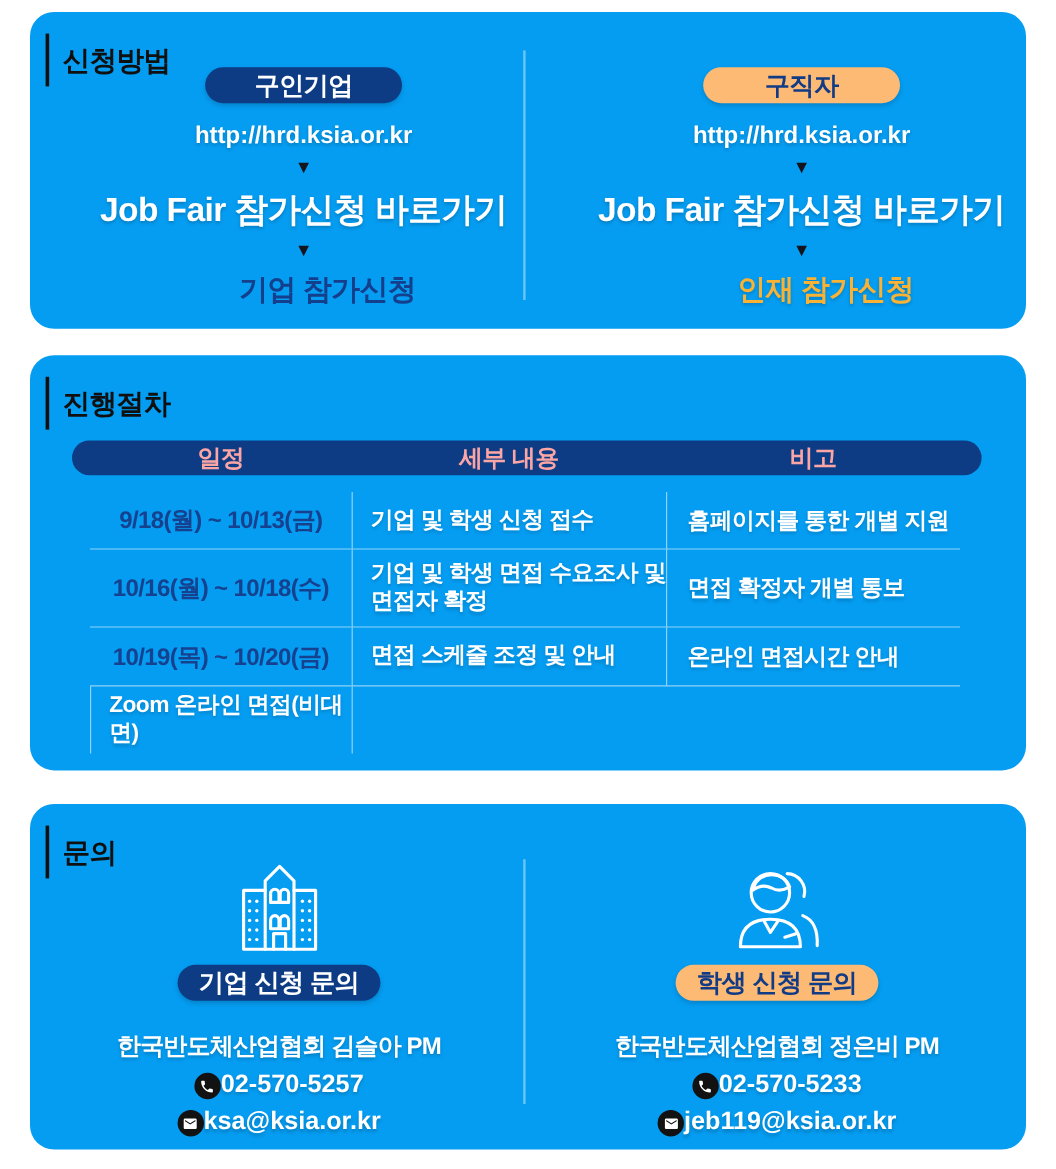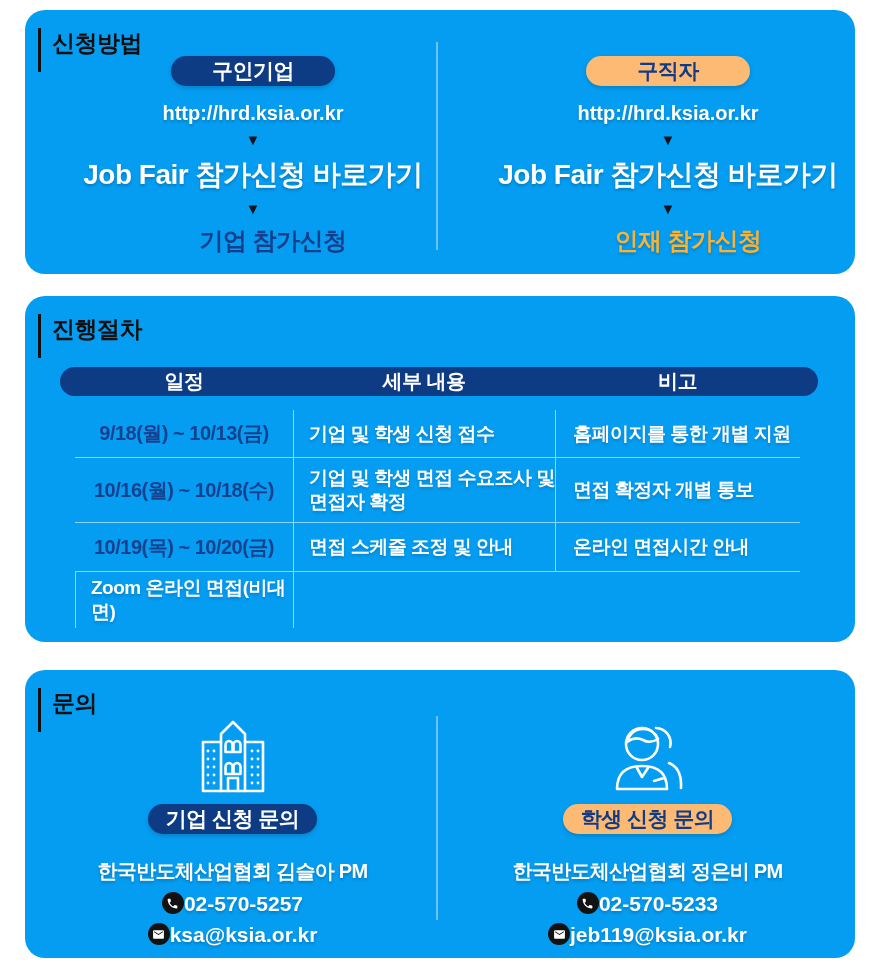--- a/index.html
+++ b/index.html
@@ -5,21 +5,21 @@
   html,body{margin:0;padding:0;}
   body{
     width:880px;height:974px;background:#ffffff;position:relative;
     font-family:"Liberation Sans","DejaVu Sans",sans-serif;
   }
   .card{position:absolute;left:25px;width:830px;background:#059DF2;border-radius:20px;overflow:hidden;}
   .c1{top:10px;height:264px;}
   .c2{top:296px;height:346px;}
   .c3{top:670px;height:288px;}
 
-  .sec-title{position:absolute;left:13px;top:18px;display:flex;z-index:3;}
+  .sec-title{position:absolute;left:13px;top:18px;display:flex;align-items:center;z-index:3;}
   .sec-title .bar{width:3px;height:44px;background:#101010;margin-right:11px;}
   .sec-title .ttl{font-size:23px;font-weight:800;color:#101010;letter-spacing:-0.5px;}
 
   .vdiv{position:absolute;width:2px;background:rgba(255,255,255,0.4);}
   .c1 .vdiv{left:411px;top:32px;height:208px;}
   .c3 .vdiv{left:411px;top:46px;height:204px;}
 
   .twocols{position:absolute;inset:0;display:flex;}
   .colhalf{width:50%;display:flex;flex-direction:column;align-items:center;padding-left:41px;}
 
@@ -33,37 +33,37 @@
   .flow-pill{margin-top:46px;}
   .url{margin-top:16px;color:#fff;font-size:20px;font-weight:700;}
   .arrow{margin-top:7px;color:#14141d;font-size:15px;line-height:1;}
   .step{margin-top:9px;color:#fff;font-size:28px;font-weight:700;letter-spacing:-0.5px;}
   .final{margin-top:9px;font-size:24px;font-weight:800;letter-spacing:-0.5px;margin-left:40px;}
   .final-navy{color:#143F8C;}
   .final-yellow{color:#F9B233;text-shadow:0 2px 3px rgba(0,0,0,0.2);}
 
   .thead{position:absolute;left:35px;top:71px;width:758px;height:29px;background:#0D3C85;border-radius:16px;
          display:grid;grid-template-columns:218px 262px 245px;align-items:center;padding-left:15px;box-sizing:border-box;}
-  .thead .hcell{text-align:center;color:#ffffff;font-size:20px;font-weight:800;letter-spacing:-0.5px;}
+  .thead .hcell{text-align:center;color:#fca5a5;font-size:20px;font-weight:800;letter-spacing:-0.5px;}
 
   .tbody{position:absolute;left:50px;top:114px;width:725px;display:grid;grid-template-columns:218px 262px 245px;}
   .cell{display:flex;align-items:center;color:#fff;font-size:19px;font-weight:600;letter-spacing:-0.5px;
         text-shadow:0 2px 3px rgba(0,0,0,0.18);box-sizing:border-box;}
   .cell.date{justify-content:center;color:#15418F;font-weight:800;font-size:20px;text-shadow:none;}
   .cell.detail{padding-left:15px;white-space:pre-line;line-height:1.25;}
   .cell.remark{padding-left:17px;text-align:right;}
   .r1{height:48px;}.r2{height:65px;}.r3{height:49px;}.r4{height:56px;}
   .bl{border-left:1px solid rgba(255,255,255,0.55);}
   .bb{border-bottom:1px solid rgba(255,255,255,0.55);}
 
   .contact-col{width:50%;display:flex;flex-direction:column;align-items:center;}
   .cicon-big{margin-top:44px;width:84px;height:84px;}
   .contact-pill{margin-top:6px;}
   .cname{margin-top:24px;color:#fff;font-size:20px;font-weight:700;letter-spacing:-0.7px;}
-  .crow{display:flex;align-items:flex-start;gap:0;color:#fff;font-size:21px;font-weight:700;margin-top:7px;}
+  .crow{display:flex;align-items:flex-end;gap:0;color:#fff;font-size:21px;font-weight:700;margin-top:7px;}
   .badge{width:22px;height:22px;border-radius:50%;background:#121212;display:flex;align-items:center;justify-content:center;flex:0 0 auto;}
   .badge svg{width:13px;height:13px;fill:#ffffff;}
 </style>
 </head>
 <body>
 
 <section class="card c1">
   <div class="sec-title">
     <span class="bar"></span>
     <span class="ttl">신청방법</span>

